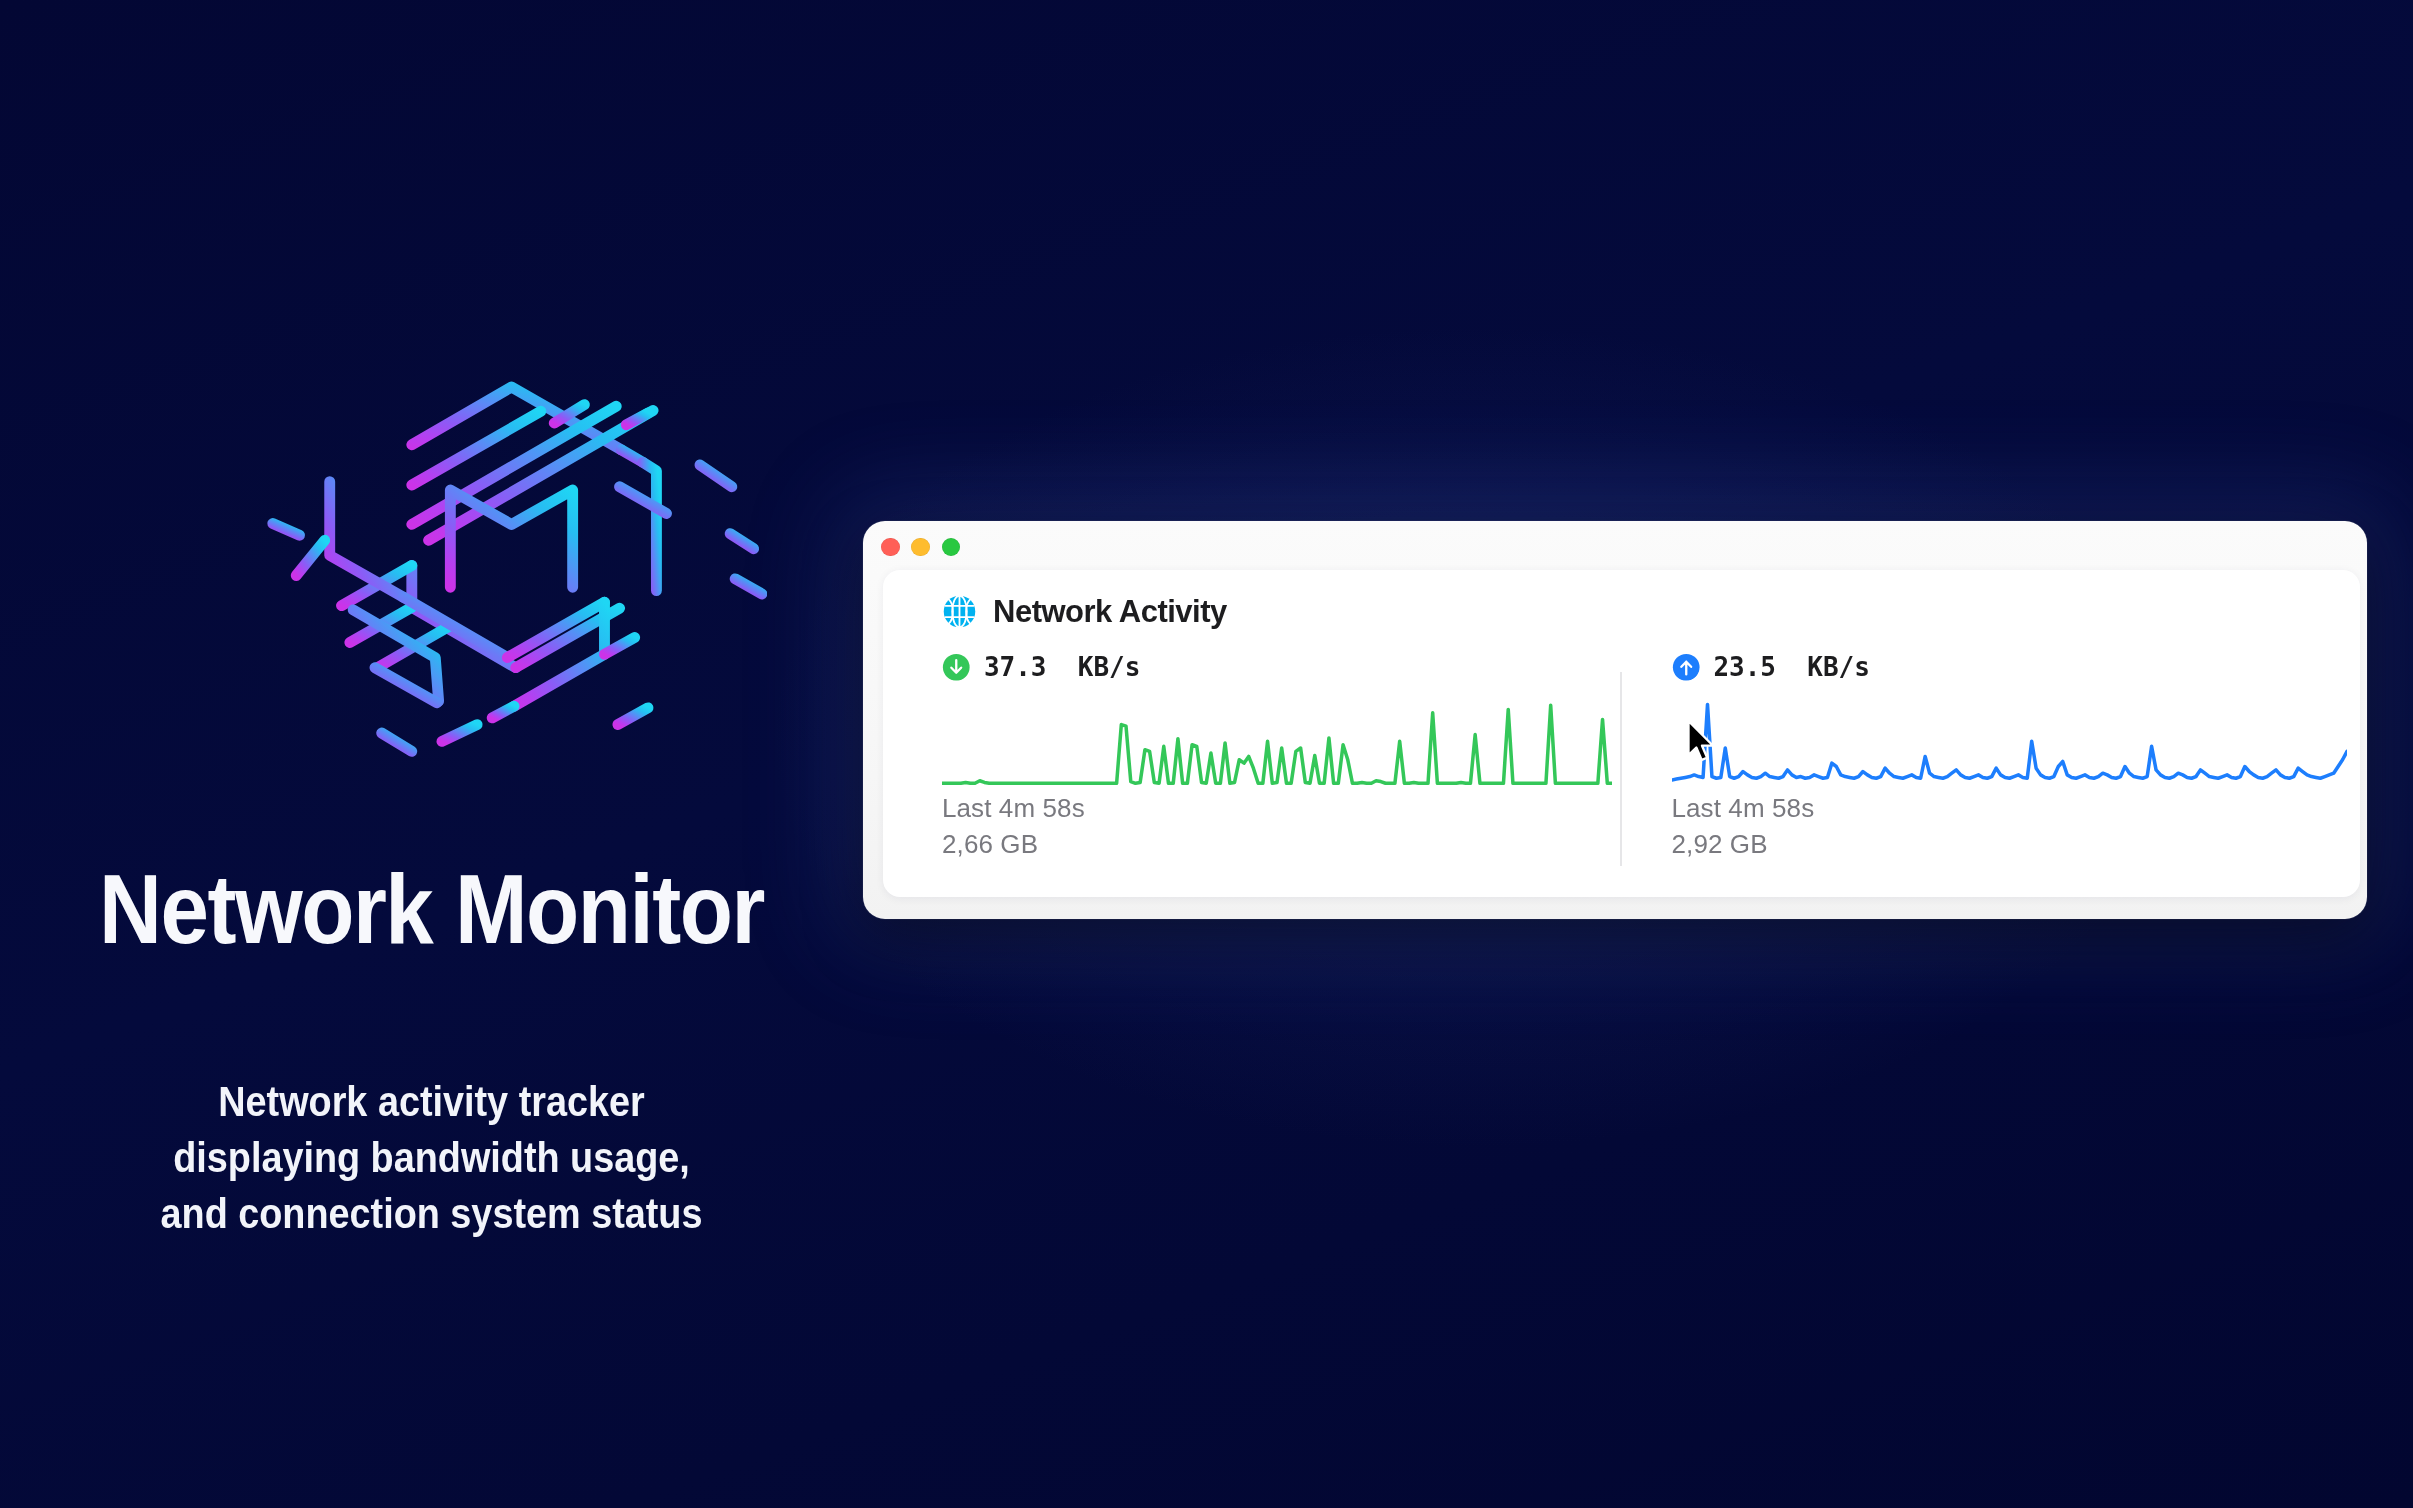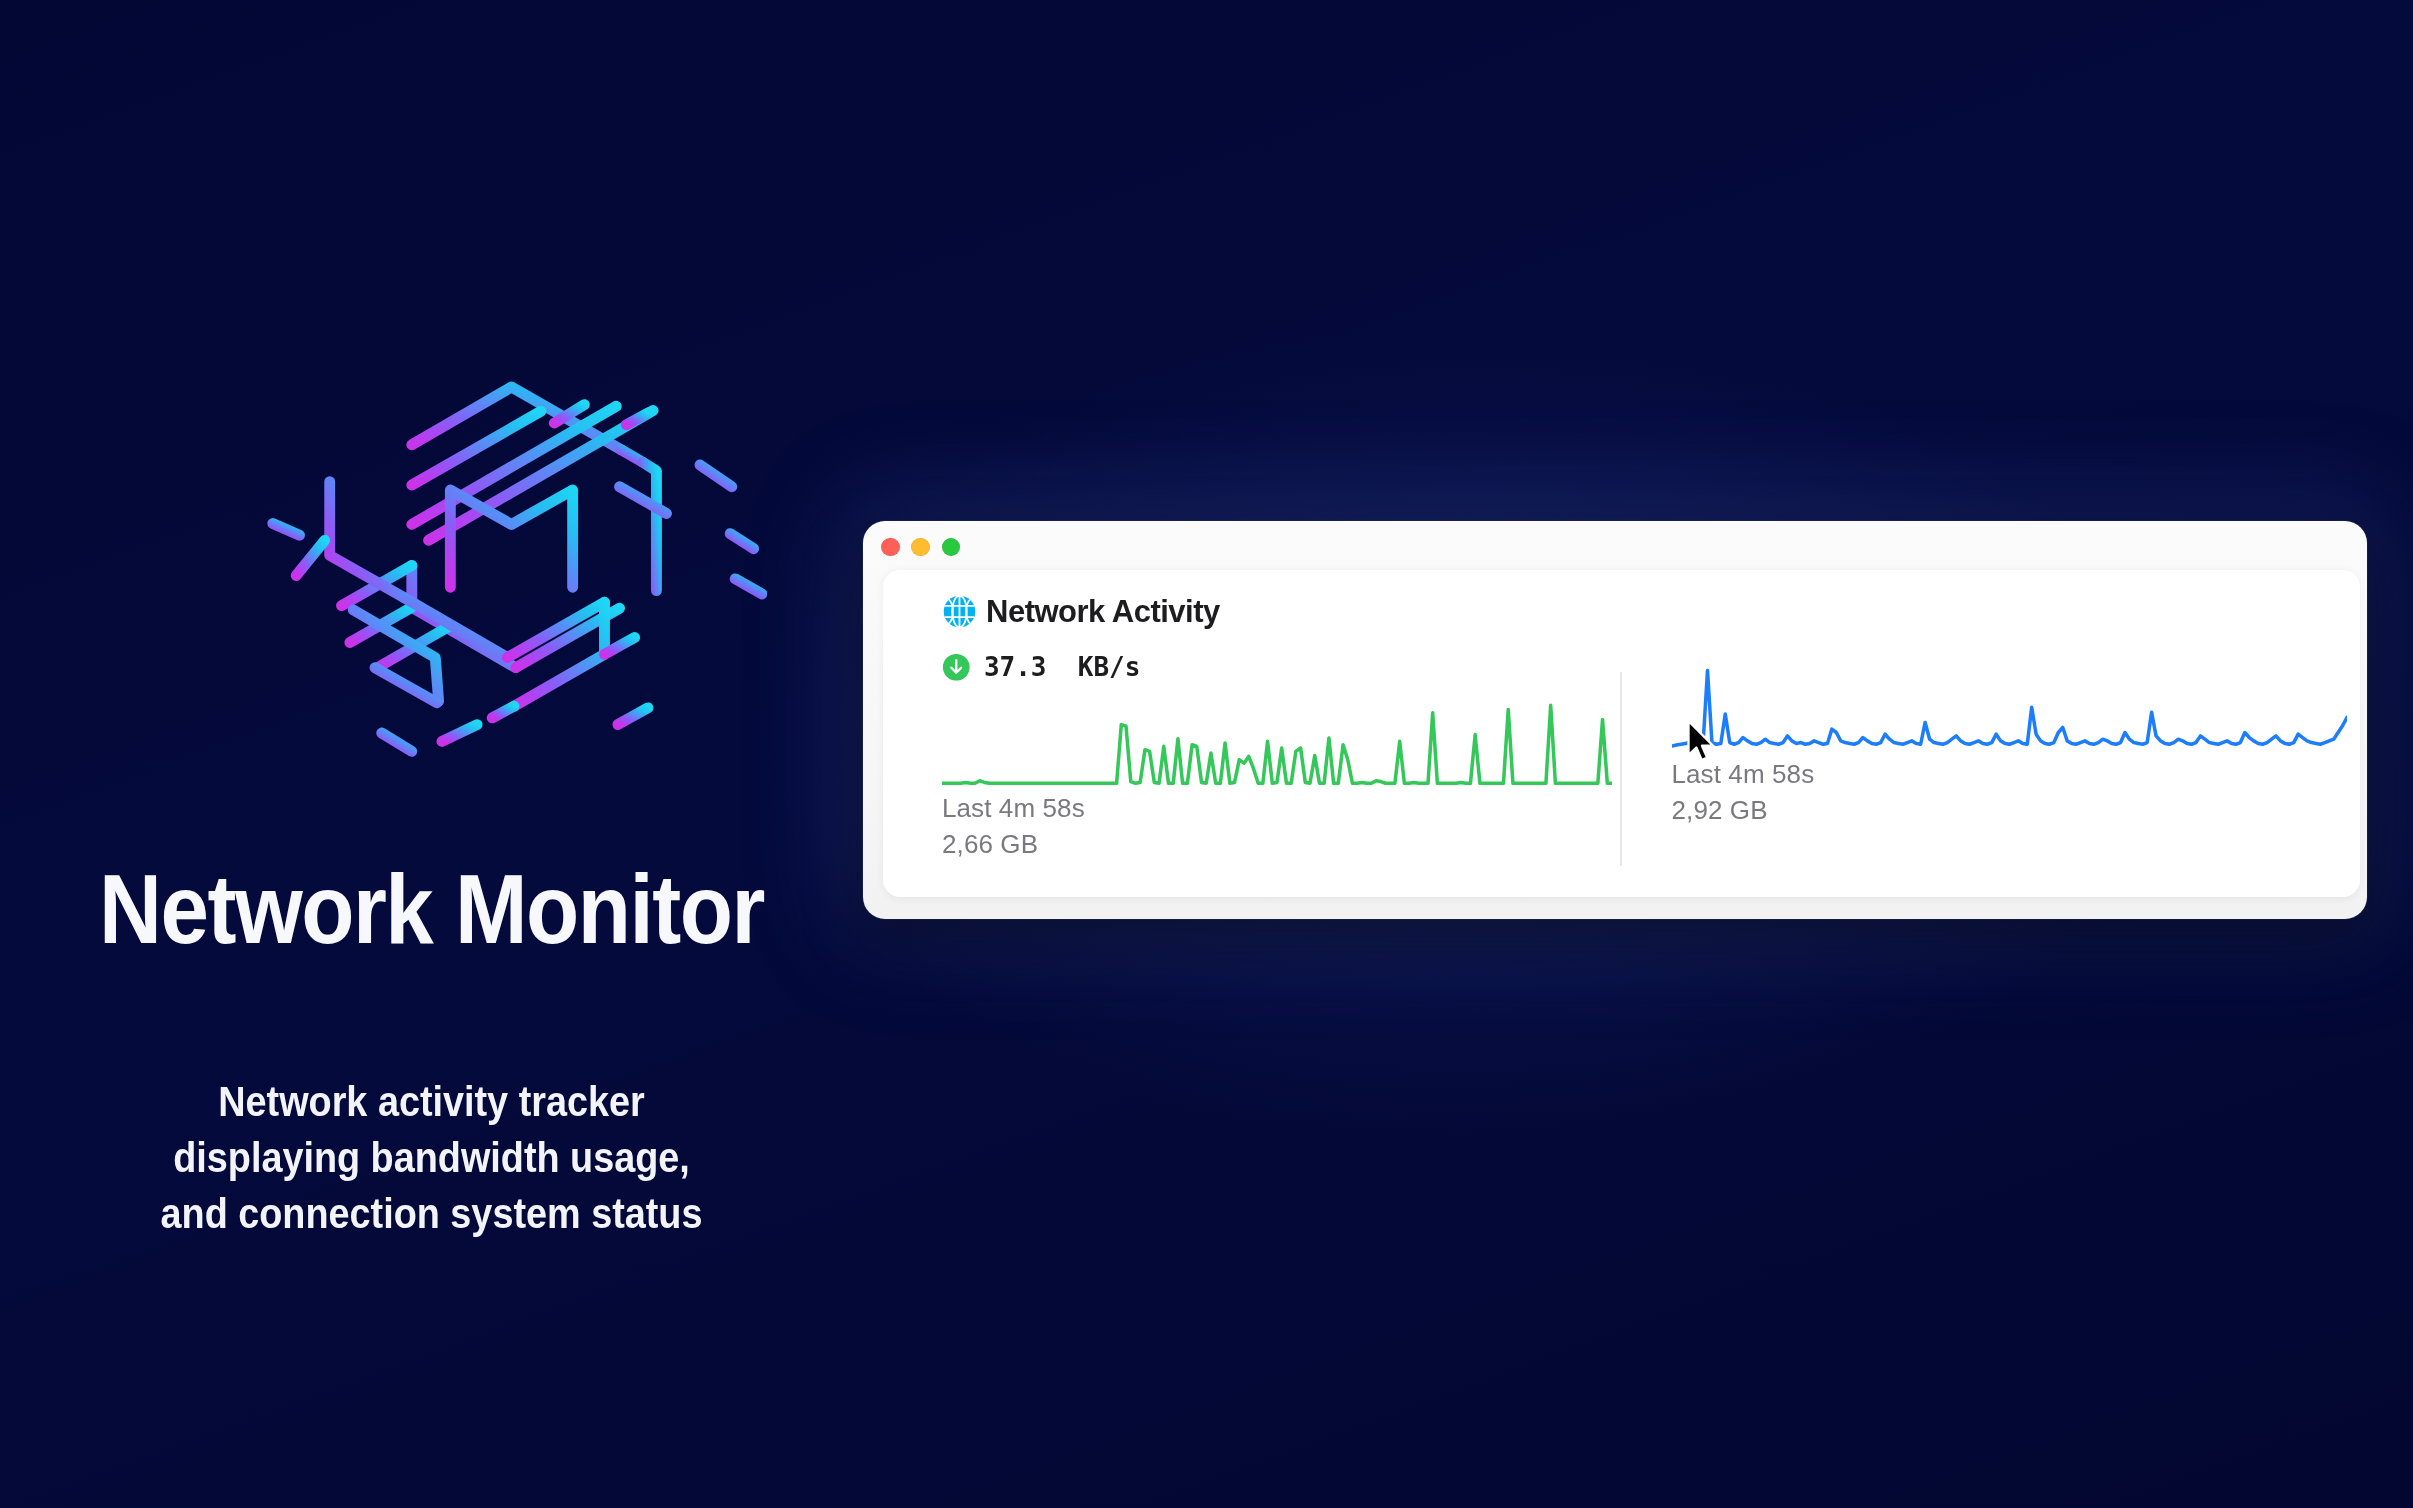--- a/index.html
+++ b/index.html
@@ -93,21 +93,21 @@
     width:1477px; height:327px;
     background:#ffffff;
     border-radius:17px;
     box-shadow:0 1.7px 8.4px rgba(15,20,60,0.06);
     overflow:hidden;
   }
 
   #card-header{
     position:absolute;
     left:59px; top:23.5px;
-    display:flex; align-items:center; gap:9px;
+    display:flex; align-items:center; gap:16px;
   }
   #globe-icon{ width:35px; height:35px; display:block; flex:0 0 auto; }
   #card-title{
     font-size:31px;
     font-weight:bold;
     color:#1d1d1f;
     letter-spacing:-0.5px;
     font-family:"Liberation Sans", sans-serif;
   }
 
@@ -284,20 +284,27 @@
 
           <svg class="spark" viewBox="0 0 800 112" preserveAspectRatio="none">
             <polyline id="dl-path" fill="none" stroke="#34c759" stroke-width="4.2" stroke-linejoin="round" stroke-linecap="round" points="0.0,104.0 5.6,104.0 11.3,104.0 16.9,104.0 22.5,104.0 28.2,103.0 33.8,104.0 39.4,104.0 45.1,101.0 50.7,103.0 56.3,104.0 62.0,104.0 67.6,104.0 73.2,104.0 78.9,104.0 84.5,104.0 90.1,104.0 95.8,104.0 101.4,104.0 107.0,104.0 112.7,104.0 118.3,104.0 123.9,104.0 129.6,104.0 135.2,104.0 140.8,104.0 146.5,104.0 152.1,104.0 157.7,104.0 163.4,104.0 169.0,104.0 174.6,104.0 180.3,104.0 185.9,104.0 191.5,104.0 197.2,104.0 202.8,104.0 208.5,104.0 214.1,34.0 219.7,36.0 225.4,102.0 231.0,104.0 236.6,103.0 242.3,64.0 247.9,66.0 253.5,103.0 259.2,104.0 264.8,60.0 270.4,104.0 276.1,104.0 281.7,51.0 287.3,104.0 293.0,104.0 298.6,58.0 304.2,60.0 309.9,103.0 315.5,104.0 321.1,68.0 326.8,104.0 332.4,104.0 338.0,56.0 343.7,104.0 349.3,103.0 354.9,76.0 360.6,80.0 366.2,72.0 371.8,86.0 377.5,104.0 383.1,104.0 388.7,54.0 394.4,104.0 400.0,103.0 405.6,62.0 411.3,104.0 416.9,104.0 422.5,66.0 428.2,62.0 433.8,103.0 439.4,104.0 445.1,71.0 450.7,104.0 456.3,104.0 462.0,50.0 467.6,104.0 473.2,104.0 478.9,58.0 484.5,76.0 490.1,104.0 495.8,104.0 501.4,103.0 507.0,104.0 512.7,104.0 518.3,101.0 523.9,102.0 529.6,104.0 535.2,104.0 540.8,104.0 546.5,54.0 552.1,104.0 557.7,104.0 563.4,103.0 569.0,104.0 574.6,104.0 580.3,104.0 585.9,20.0 591.5,104.0 597.2,104.0 602.8,104.0 608.5,104.0 614.1,104.0 619.7,103.0 625.4,104.0 631.0,104.0 636.6,46.0 642.3,104.0 647.9,104.0 653.5,104.0 659.2,104.0 664.8,104.0 670.4,104.0 676.1,16.0 681.7,104.0 687.3,104.0 693.0,104.0 698.6,104.0 704.2,104.0 709.9,104.0 715.5,104.0 721.1,104.0 726.8,11.0 732.4,104.0 738.0,104.0 743.7,104.0 749.3,104.0 754.9,104.0 760.6,104.0 766.2,104.0 771.8,104.0 777.5,104.0 783.1,104.0 788.7,28.0 794.4,104.0 800.0,104.0"></polyline>
           </svg>
 
           <div class="meta last">Last 4m 58s</div>
           <div class="meta total">2,66 GB</div>
         </div>
 
         <div class="panel up">
+          <div class="stat-row">
+            <svg class="badge" viewBox="0 0 32 32">
+              <circle cx="16" cy="16" r="15" fill="#1d7efd"></circle>
+              <path d="M16 24 V9.8 M10.5 15.5 L16 9.8 L21.5 15.5" fill="none" stroke="#ffffff" stroke-width="2.6" stroke-linecap="round" stroke-linejoin="round"></path>
+            </svg>
+            <span class="stat-value">23.5  KB/s</span>
+          </div>
 
           <svg class="spark" viewBox="0 0 806 112" preserveAspectRatio="none">
             <polyline id="ul-path" fill="none" stroke="#1d7efd" stroke-width="4.2" stroke-linejoin="round" stroke-linecap="round" points="0.0,100.0 5.3,99.0 10.6,98.0 15.9,97.0 21.2,96.0 26.5,94.0 31.8,96.0 37.1,97.0 42.4,10.0 47.7,96.0 53.0,98.0 58.3,97.0 63.6,62.0 68.9,96.0 74.2,98.0 79.5,96.0 84.8,90.0 90.1,94.0 95.4,97.0 100.8,98.0 106.1,96.0 111.4,92.0 116.7,96.0 122.0,97.0 127.3,98.0 132.6,96.0 137.9,88.0 143.2,94.0 148.5,97.0 153.8,96.0 159.1,98.0 164.4,97.0 169.7,94.0 175.0,96.0 180.3,98.0 185.6,97.0 190.9,80.0 196.2,84.0 201.5,94.0 206.8,96.0 212.1,97.0 217.4,98.0 222.7,96.0 228.0,90.0 233.3,94.0 238.6,97.0 243.9,98.0 249.2,96.0 254.5,86.0 259.8,92.0 265.1,96.0 270.4,97.0 275.7,98.0 281.0,96.0 286.3,94.0 291.6,97.0 296.9,98.0 302.3,72.0 307.6,92.0 312.9,96.0 318.2,97.0 323.5,98.0 328.8,96.0 334.1,92.0 339.4,88.0 344.7,94.0 350.0,97.0 355.3,98.0 360.6,96.0 365.9,94.0 371.2,97.0 376.5,98.0 381.8,96.0 387.1,86.0 392.4,94.0 397.7,97.0 403.0,98.0 408.3,96.0 413.6,94.0 418.9,97.0 424.2,98.0 429.5,54.0 434.8,86.0 440.1,94.0 445.4,97.0 450.7,98.0 456.0,96.0 461.3,84.0 466.6,78.0 471.9,94.0 477.2,97.0 482.5,98.0 487.8,96.0 493.1,94.0 498.4,97.0 503.8,98.0 509.1,96.0 514.4,92.0 519.7,94.0 525.0,97.0 530.3,98.0 535.6,96.0 540.9,84.0 546.2,92.0 551.5,96.0 556.8,97.0 562.1,98.0 567.4,96.0 572.7,60.0 578.0,88.0 583.3,94.0 588.6,97.0 593.9,98.0 599.2,96.0 604.5,92.0 609.8,94.0 615.1,97.0 620.4,98.0 625.7,96.0 631.0,88.0 636.3,92.0 641.6,96.0 646.9,97.0 652.2,98.0 657.5,96.0 662.8,94.0 668.1,97.0 673.4,98.0 678.7,96.0 684.0,84.0 689.3,90.0 694.6,94.0 699.9,97.0 705.3,98.0 710.6,96.0 715.9,92.0 721.2,88.0 726.5,94.0 731.8,97.0 737.1,98.0 742.4,96.0 747.7,86.0 753.0,90.0 758.3,94.0 763.6,96.0 768.9,97.0 774.2,98.0 779.5,96.0 784.8,94.0 790.1,92.0 795.4,84.0 800.7,76.0 806.0,66.0"></polyline>
           </svg>
 
           <div class="meta last">Last 4m 58s</div>
           <div class="meta total">2,92 GB</div>
         </div>
 
       </div>

